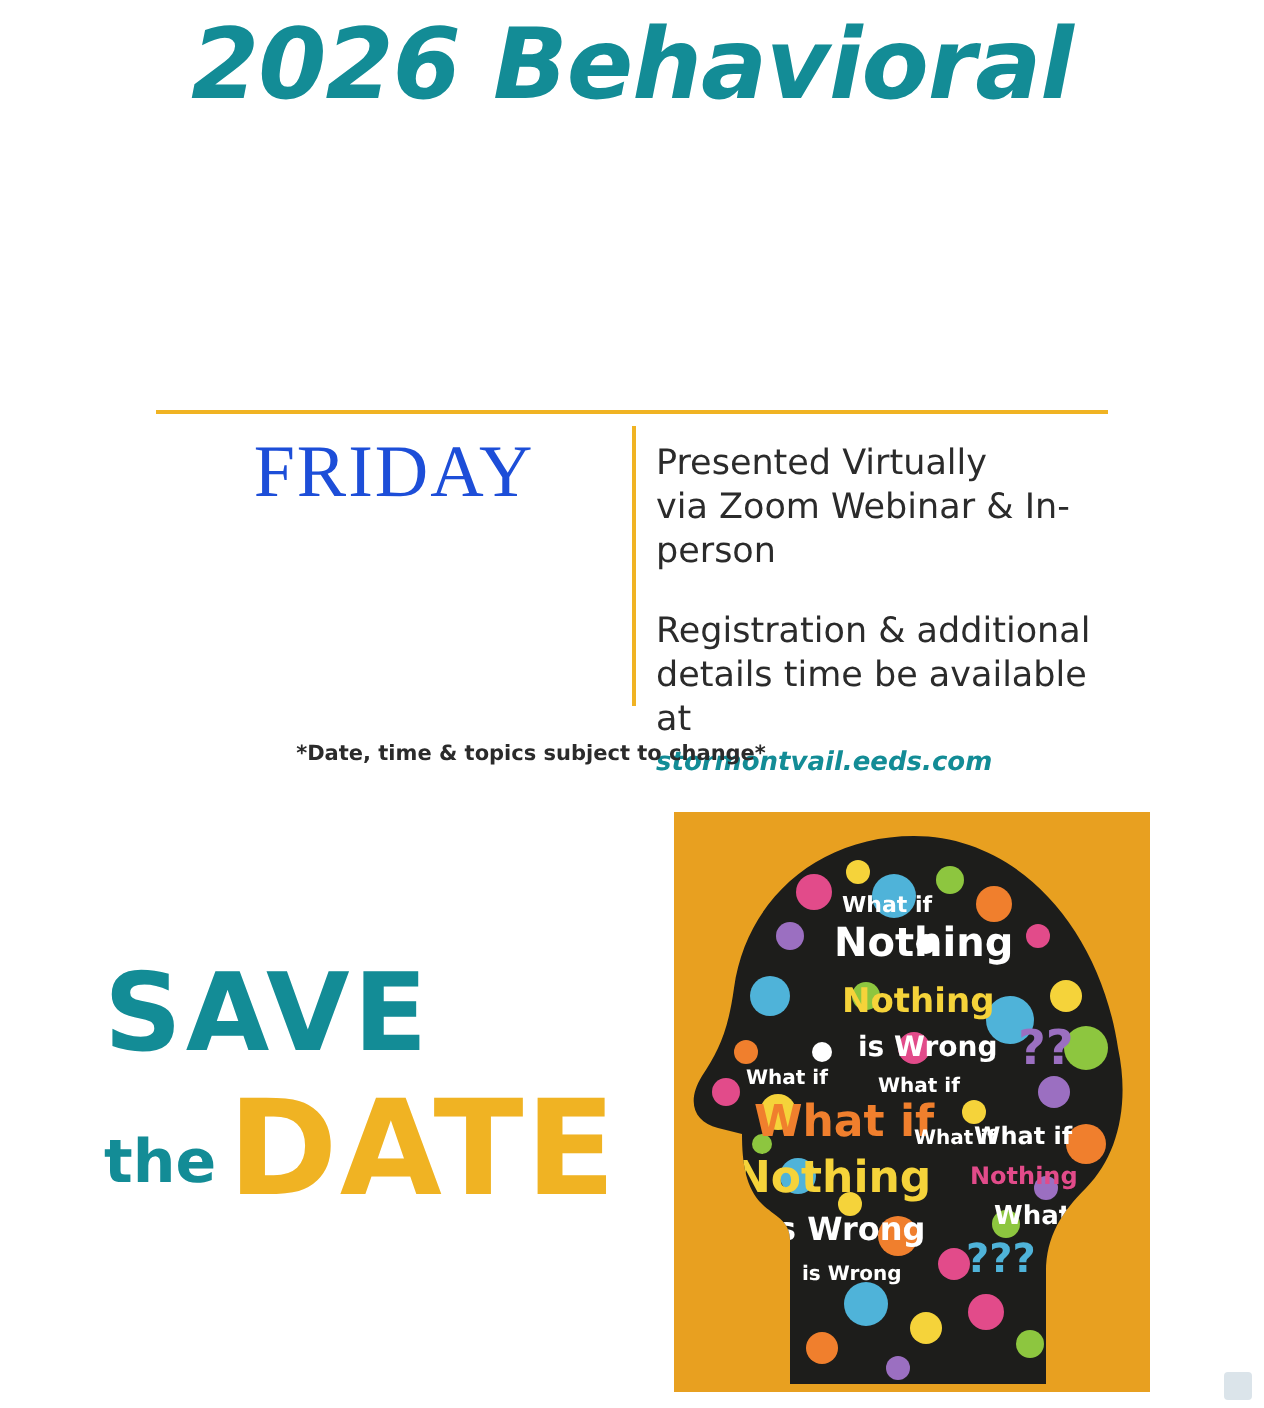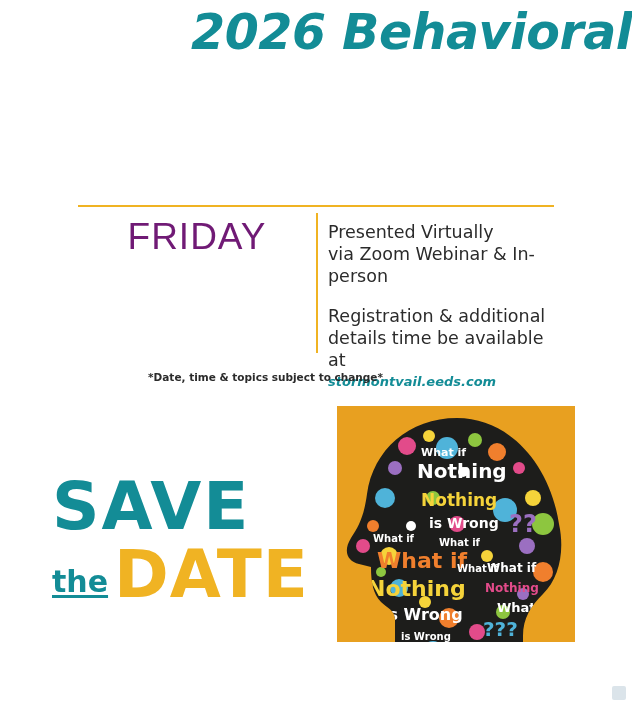--- a/index.html
+++ b/index.html
@@ -10,21 +10,21 @@
     width: 632px;
     height: 704px;
     background: #ffffff;
     font-family: "Liberation Sans", sans-serif;
     overflow: hidden;
     position: relative;
   }
 
   
   .title-block {
-    text-align: right;
+    text-align: center;
     padding-top: 6px;
   }
   .title-line {
     font-family: "DejaVu Sans", sans-serif;
     font-style: italic;
     font-weight: 700;
     color: #138c96;
     font-size: 49px;
     line-height: 53px;
     letter-spacing: -0.5px;
@@ -48,22 +48,22 @@
     height: 2px;
     background: #f0b323;
   }
   .left-col {
     width: 238px;
     padding-top: 12px;
     text-align: center;
     box-sizing: border-box;
   }
   .friday {
-    font-family: Liberation Sans, sans-serif;
-    color: #701a75;
+    font-family: Liberation Serif, serif;
+    color: #1d4ed8;
     font-size: 37px;
     line-height: 40px;
     letter-spacing: 1px;
   }
   .janline {
     font-family: "DejaVu Sans", sans-serif;
     color: #138c96;
     font-size: 50px;
     line-height: 56px;
     letter-spacing: 0px;
@@ -117,56 +117,55 @@
   .std {
     position: absolute;
     top: 474px;
     left: 52px;
     width: 270px;
   }
   .save {
     font-family: "DejaVu Sans", sans-serif;
     font-weight: 700;
     color: #138c96;
-    font-size: 66px;
+    font-size: 54px;
     line-height: 66px;
     letter-spacing: 2px;
   }
   .the-date-row {
     display: flex;
     align-items: flex-end;
     margin-top: 4px;
   }
   .the {
     font-family: "DejaVu Sans", sans-serif;
     font-weight: 700;
     color: #138c96;
     font-size: 30px;
     line-height: 40px;
-    text-decoration: underline;
     text-underline-offset: 3px;
     margin-right: 6px;
     margin-bottom: 4px;
   }
   .date {
     font-family: "DejaVu Sans", sans-serif;
     font-weight: 700;
     color: #f0b323;
     font-size: 66px;
     line-height: 62px;
     letter-spacing: 1px;
   }
 
   
   .art {
     position: absolute;
     left: 337px;
     top: 406px;
     width: 238px;
-    height: 236px;
+    height: 290px;
     background: #e8a020;
     overflow: hidden;
   }
   .art svg { display: block; }
 
   .corner-dot {
     position: absolute;
     right: 6px;
     bottom: 4px;
     width: 14px;

